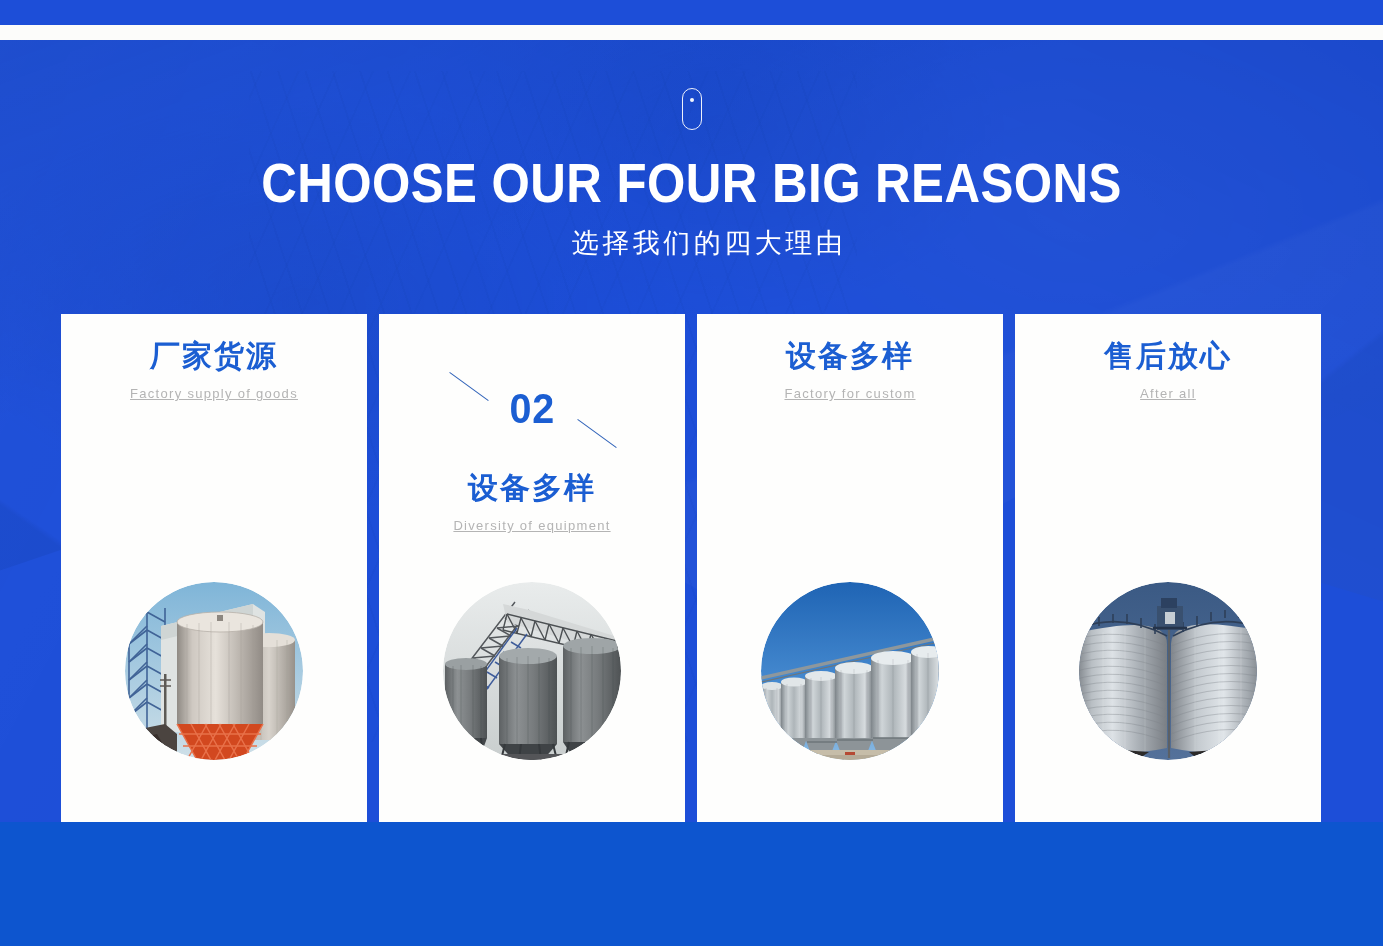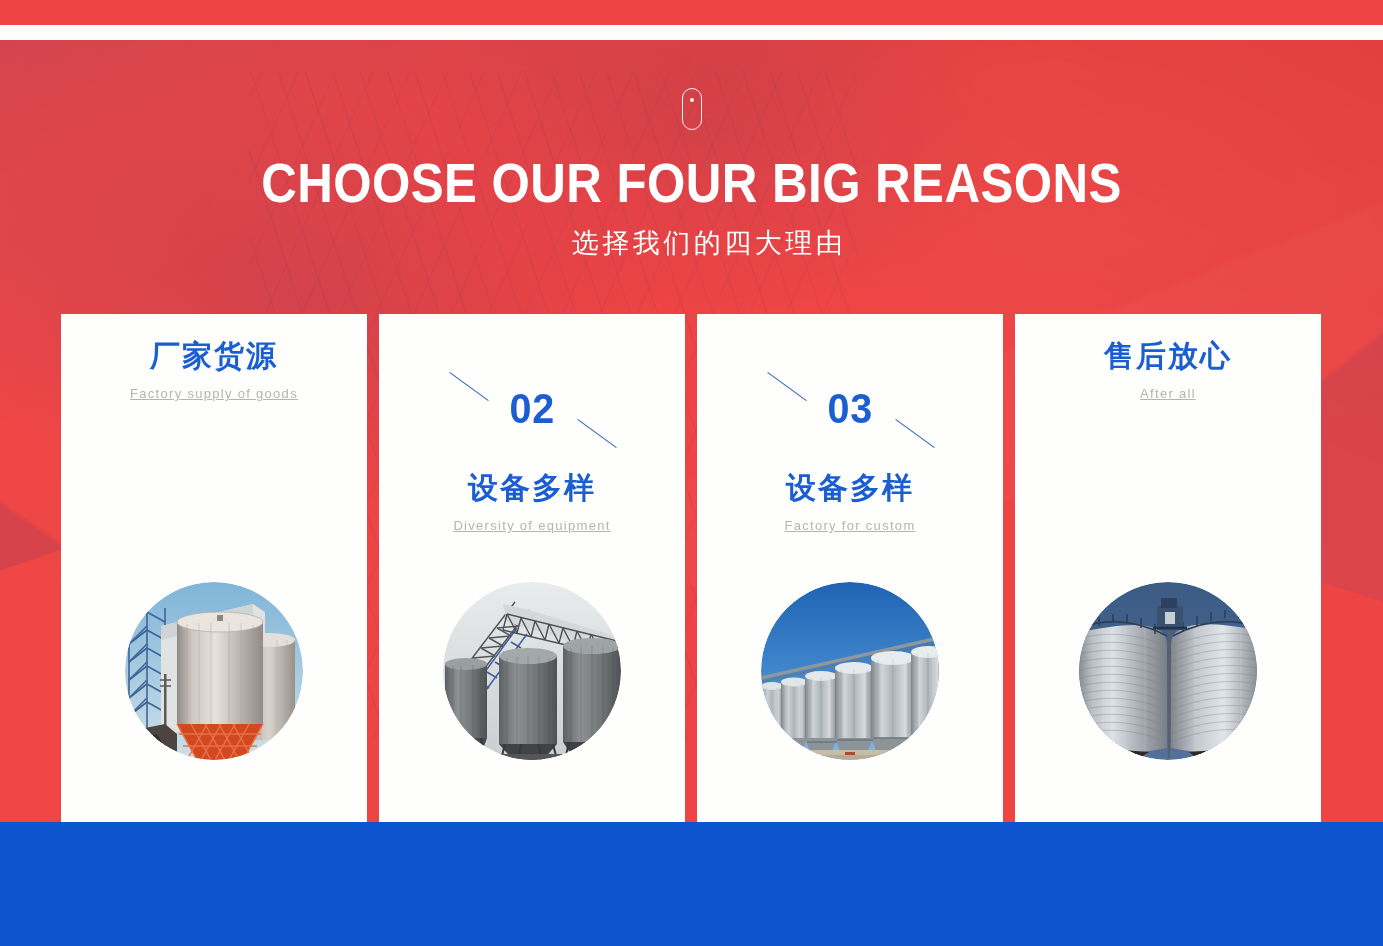--- a/index.html
+++ b/index.html
@@ -8,21 +8,21 @@
   html, body {
     width:1383px; height:946px;
     overflow:hidden;
     font-family:"Liberation Sans","DejaVu Sans",sans-serif;
   }
 
   
   #page {
     position:relative;
     width:1383px; height:946px;
-    background:#ef4444;
+    background:#1d4ed8;
     overflow:hidden;
   }
 
   
   .bg-texture {
     position:absolute; left:0; top:40px; width:1383px; height:780px;
     pointer-events:none;
     opacity:.55;
     background:
       linear-gradient(118deg, rgba(255,255,255,.035) 0%, rgba(255,255,255,0) 42%),
@@ -346,25 +346,20 @@
               <path d="M126 160 L122 178 M142 160 L140 178 M160 160 L162 178 M174 160 L176 178"></path>
               <path d="M8 156 L6 178 M22 156 L22 178 M38 156 L40 178"></path>
             </g>
             <rect x="0" y="172" width="178" height="6" fill="#545558"></rect>
           </g>
         </svg>
       </div>
     </div>
 
     <div class="card">
-      <div class="num-wrap">
-        <span class="slash tl"></span>
-        <span class="num">03</span>
-        <span class="slash br"></span>
-      </div>
       <div class="title-zh">设备多样</div>
       <div class="title-en-sm">Factory for custom</div>
       <div class="photo">
         <svg viewBox="0 0 178 178" xmlns="http://www.w3.org/2000/svg">
           <defs>
             <clipPath id="c3">
                 <circle cx="89" cy="89" r="89"></circle>
               </clipPath>
             <linearGradient id="sky3" x1="0" y1="0" x2="0" y2="1">
               <stop offset="0" stop-color="#1f64b4"></stop>

